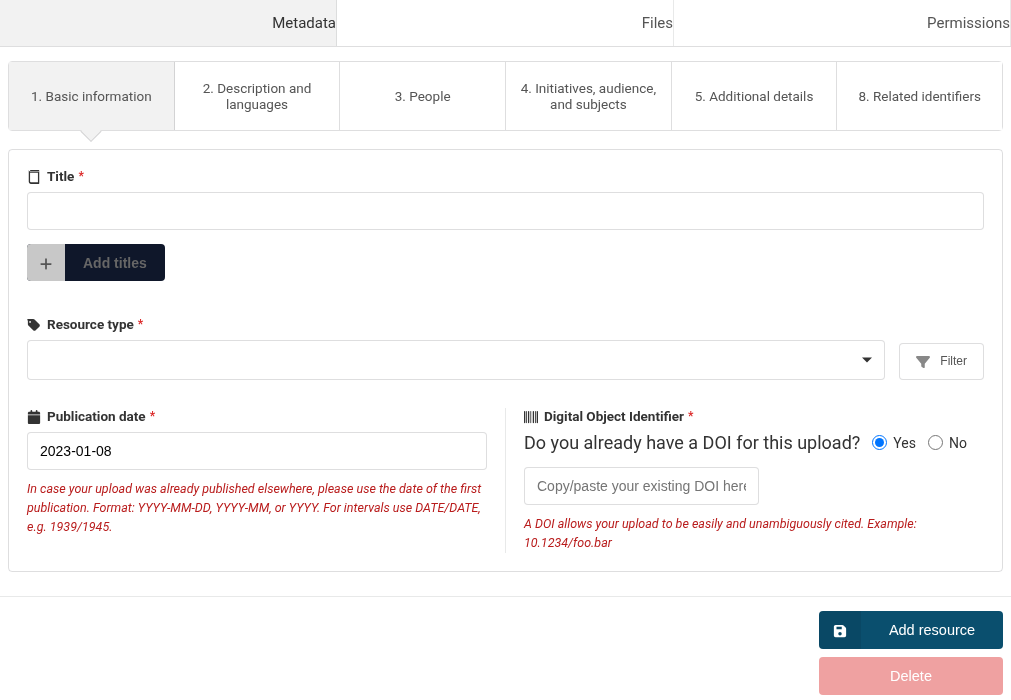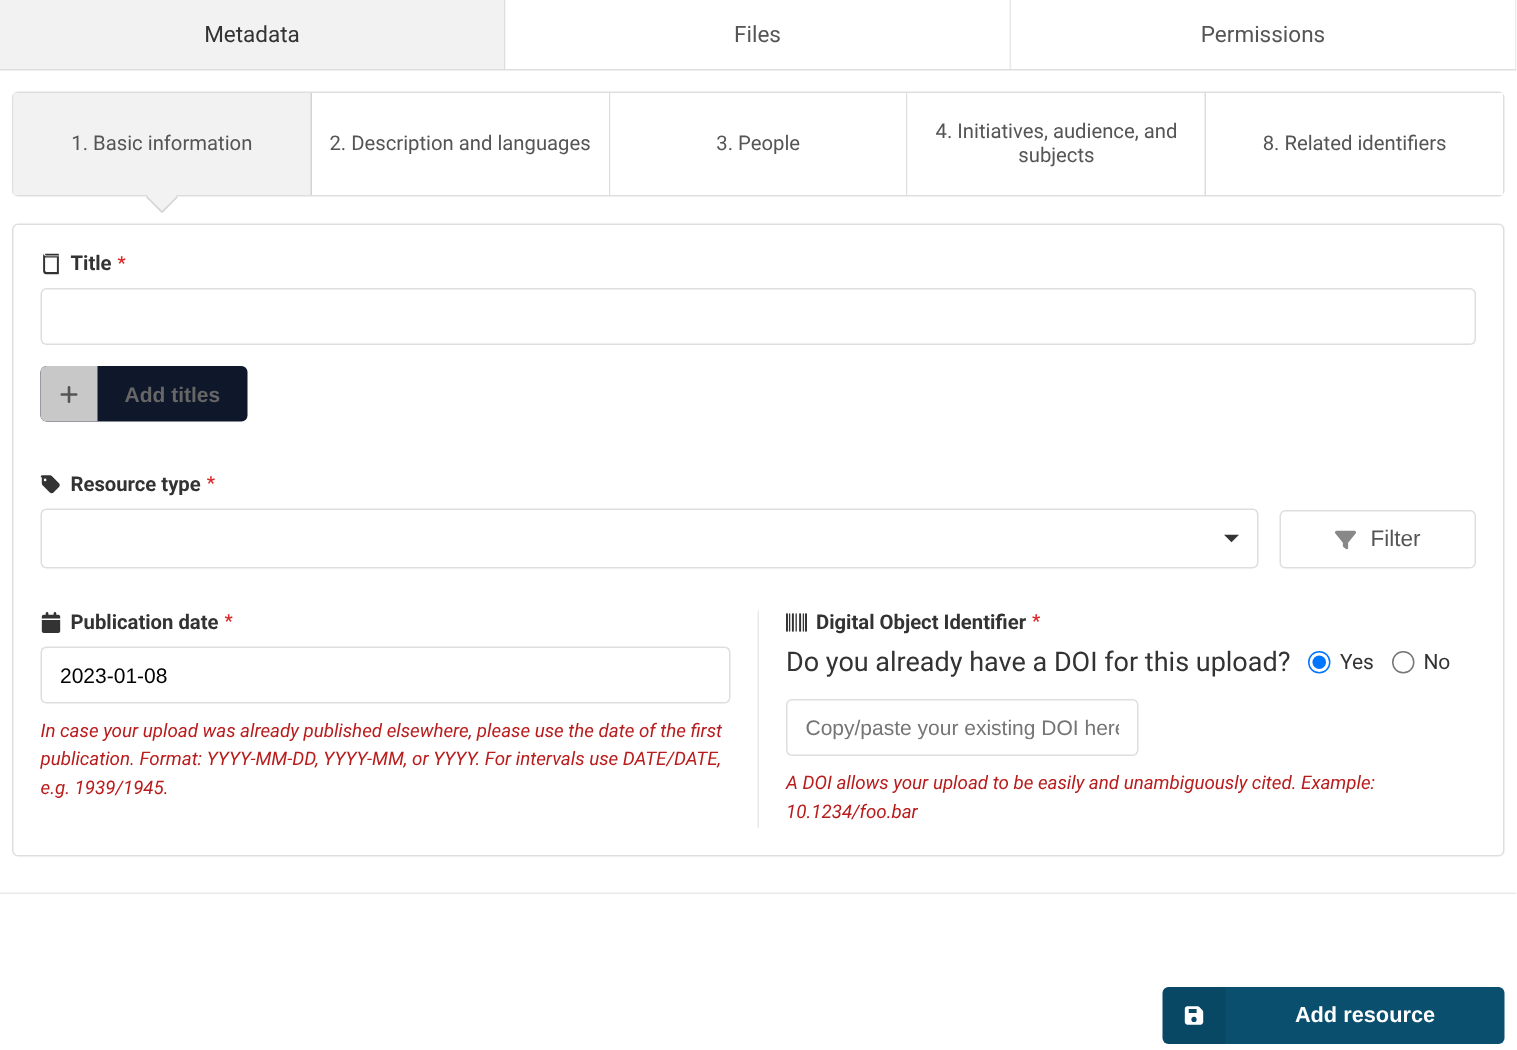--- a/index.html
+++ b/index.html
@@ -13,21 +13,21 @@
       color: #333;
       background: #fff;
       width: 1011px;
     }
     .top-tabs {
       display: flex;
       border-bottom: 1px solid rgba(34,36,38,.15);
     }
     .top-tab {
       flex: 1;
-      text-align: center;
+      text-align: right;
       padding: 14px 0;
       font-size: 15px;
       color: #555;
       cursor: pointer;
       border-right: 1px solid rgba(34,36,38,.1);
       background: #fff;
     }
     .top-tab.active {
       background: #f2f2f2;
       font-weight: 400;
@@ -77,21 +77,21 @@
       border-bottom: 1px solid rgba(34,36,38,.15);
     }
     .form-panel {
       border: 1px solid rgba(34,36,38,.15);
       border-radius: 4px;
       margin-top: 18px;
       padding: 18px;
     }
     .field-label {
       display: flex;
-      align-items: flex-start;
+      align-items: center;
       gap: 6px;
       font-weight: 700;
       font-size: 13.5px;
       color: #333;
       margin-bottom: 8px;
     }
     .required {
       color: #db2828;
       font-size: 12px;
       vertical-align: super;
@@ -154,26 +154,26 @@
       width: 0;
       height: 0;
       border-left: 5px solid transparent;
       border-right: 5px solid transparent;
       border-top: 5px solid #333;
     }
     .btn-filter {
       border: 1px solid rgba(34,36,38,.15);
       background: #fff;
       border-radius: 4px;
-      padding: 10px 36px;
+      padding: 10px 16px;
       display: inline-flex;
       align-items: center;
       gap: 10px;
       color: #555;
-      font-size: 15px;
+      font-size: 12px;
     }
     .two-col {
       display: flex;
       margin-top: 28px;
       gap: 0;
     }
     .col {
       flex: 1;
       padding-right: 18px;
     }
@@ -212,31 +212,30 @@
       margin-top: 16px;
     }
     .footer-buttons {
       display: flex;
       flex-direction: column;
       align-items: flex-end;
       gap: 8px;
       padding: 14px 8px 8px 0;
     }
     .footer-btn {
-      width: 228px;
+      width: 184px;
       display: flex;
       align-items: center;
       border: none;
       border-radius: 4px;
       cursor: pointer;
       font-size: 14.5px;
-      font-weight: 700;
+      font-weight: 400;
       color: #fff;
       overflow: hidden;
-      margin-top: 48px;
     }
     .footer-btn .fb-icon {
       padding: 11px 14px;
       background: rgba(0,0,0,0.08);
     }
     .footer-btn .fb-text {
       flex: 1;
       text-align: center;
       padding: 11px 0;
     }
@@ -267,20 +266,21 @@
   <div class="top-tab">Permissions</div>
 </div>
 
 <div class="content-wrap">
 
   <div class="step-tabs">
     <div class="step-tab active">1. Basic information</div>
     <div class="step-tab">2. Description and languages</div>
     <div class="step-tab">3. People</div>
     <div class="step-tab">4. Initiatives, audience, and subjects</div>
+    <div class="step-tab">5. Additional details</div>
     <div class="step-tab">8. Related identifiers</div>
   </div>
 
   <div class="form-panel">
 
     <div class="field-group">
       <div class="field-label">
         <span>
           <svg class="icon-svg" viewBox="0 0 384 512" fill="#333">
               <path d="M0 48V432c0 44 36 80 80 80H368c9 0 16-7 16-16V64c0-9-7-16-16-16H80c-18 0-32-14-32-32S62 0 80 0H368c9 0 16 7 16 16V48c0 9-7 16-16 16H80c-44 0-80-36-80-80z M48 96H336V448H80c-18 0-32-14-32-32V96z"></path>

